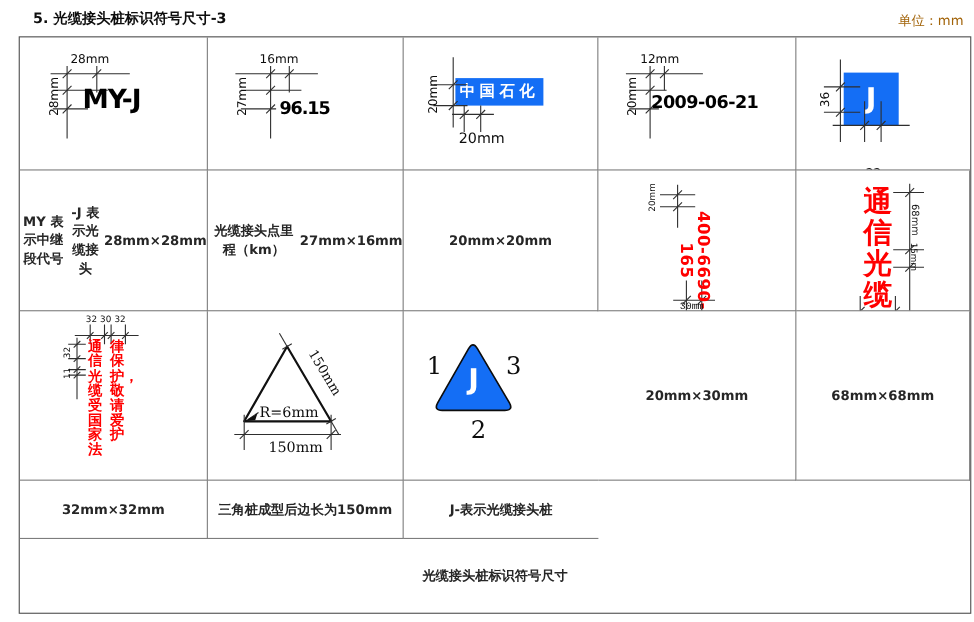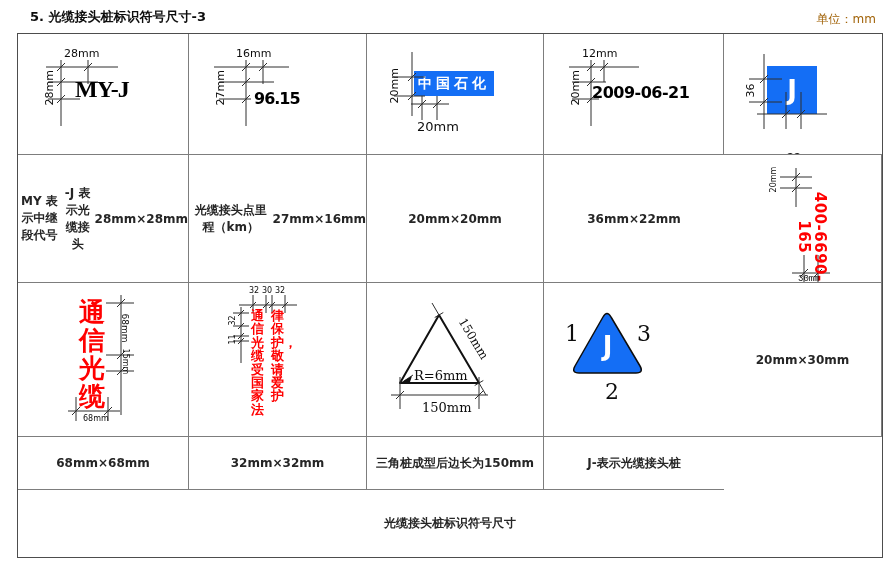--- a/index.html
+++ b/index.html
@@ -45,21 +45,21 @@
         <line x1="70" y1="26" x2="70" y2="50"></line>
           <line x1="30" y1="48" x2="80" y2="48"></line>
         <line x1="30" y1="65" x2="62" y2="65"></line>
         <line x1="39" y1="37" x2="47" y2="29"></line>
           <line x1="66" y1="37" x2="74" y2="29"></line>
         <line x1="39" y1="52" x2="47" y2="44"></line>
           <line x1="39" y1="69" x2="47" y2="61"></line>
       </svg>
       <span class="dl" style="left:46px;top:13px;">28mm</span>
       <span class="dl rotccw" style="left:14px;top:48px;width:34px;">28mm</span>
-      <span class="bignum" style="left:57px;top:42px;font-size:24px;font-family:Liberation Serif, serif;">MY-J</span>
+      <span class="bignum" style="left:57px;top:42px;font-size:24px;">MY-J</span>
     </div>
 
     <div class="cell">
       <svg class="lines" width="178" height="121" viewBox="0 0 178 121">
         <line x1="25" y1="33" x2="100" y2="33"></line>
           <line x1="57" y1="26" x2="57" y2="92"></line>
         <line x1="74" y1="26" x2="74" y2="50"></line>
           <line x1="30" y1="48" x2="85" y2="48"></line>
         <line x1="30" y1="65" x2="62" y2="65"></line>
         <line x1="53" y1="37" x2="61" y2="29"></line>
@@ -129,23 +129,20 @@
       <span class="ln">MY 表示中继段代号</span>
       <span class="ln">-J 表示光缆接头</span>
       <span class="ln">28mm×28mm</span>
     </div>
     <div class="cell cap">
       <span class="ln">光缆接头点里程（km）</span>
       <span class="ln">27mm×16mm</span>
     </div>
     <div class="cell cap">
       <span class="ln">20mm×20mm</span>
-    </div>
-    <div class="cell cap c5">
-      <span class="ln">36mm×22mm</span>
     </div>
 
     <div class="cell">
       <svg class="lines" width="171" height="153" viewBox="0 0 171 153">
         <line x1="72" y1="13" x2="72" y2="52"></line>
           <line x1="56" y1="22" x2="88" y2="22"></line>
         <line x1="56" y1="33" x2="88" y2="33"></line>
           <line x1="68" y1="118" x2="106" y2="118"></line>
         <line x1="80" y1="100" x2="80" y2="130"></line>
           <line x1="94" y1="100" x2="94" y2="130"></line>

